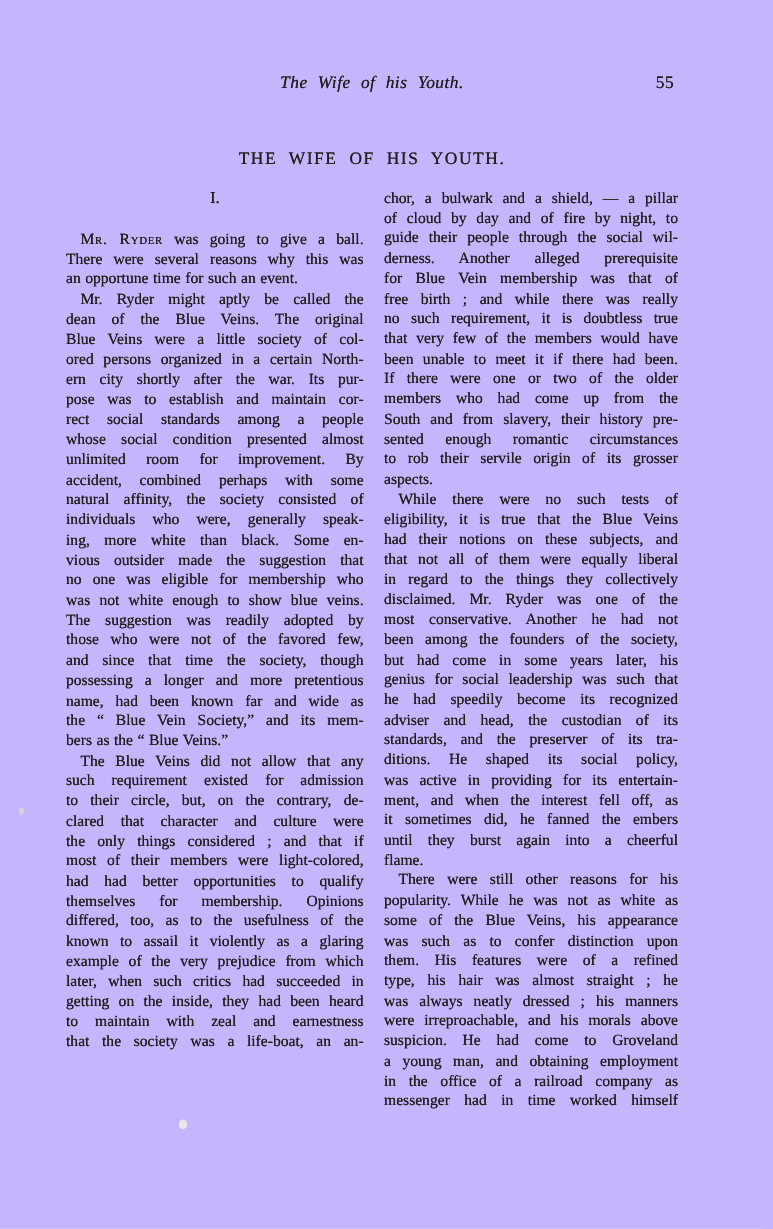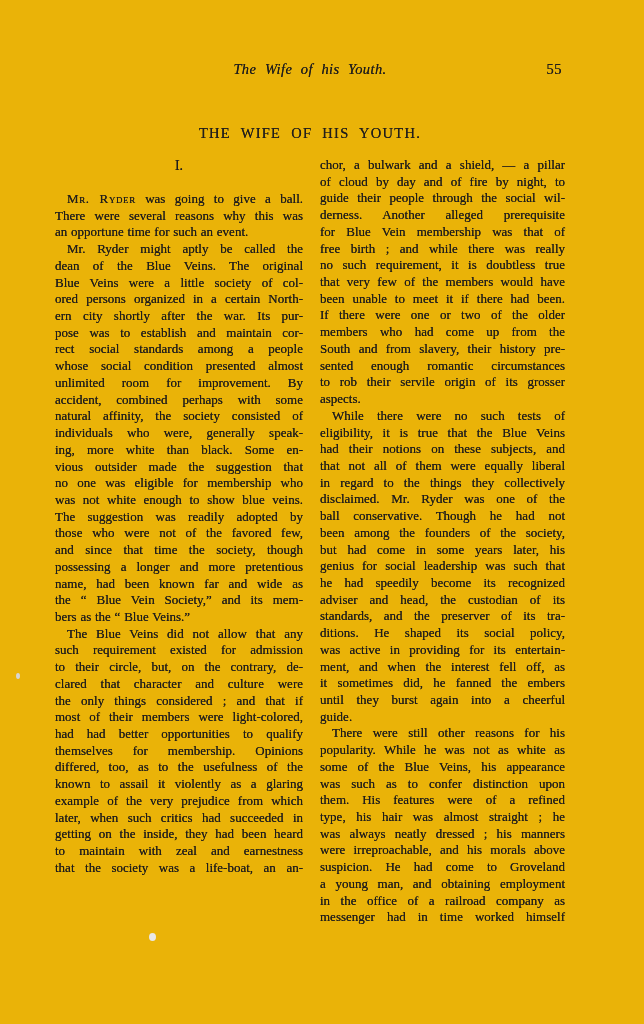--- a/index.html
+++ b/index.html
@@ -4,21 +4,21 @@
 <style>
   html,body{margin:0;padding:0;}
   body{
     width:644px;height:1024px;
     background:#ffffff;
     font-family:"Liberation Serif", serif;
     color:#221f1c;
     position:relative;
     overflow:hidden;
   }
-  .page{position:absolute;inset:0;background:#eab308;}
+  .page{position:absolute;inset:0;background:#c4b5fd;}
   .header{
     position:absolute;left:55px;top:61px;width:510px;height:20px;
     font-size:14.5px;
   }
   .running-title{
     position:absolute;left:0;right:0;text-align:center;
     font-style:italic;
     word-spacing:4.5px;letter-spacing:0.4px;
     text-shadow:0 0 0.35px currentColor;
   }
@@ -126,33 +126,33 @@
       <div class="tl">South and from slavery, their history pre-</div>
       <div class="tl">sented enough romantic circumstances</div>
       <div class="tl">to rob their servile origin of its grosser</div>
       <div class="tl pend">aspects.</div>
       <div class="tl pind">While there were no such tests of</div>
       <div class="tl">eligibility, it is true that the Blue Veins</div>
       <div class="tl">had their notions on these subjects, and</div>
       <div class="tl">that not all of them were equally liberal</div>
       <div class="tl">in regard to the things they collectively</div>
       <div class="tl">disclaimed.  Mr. Ryder was one of the</div>
-      <div class="tl">ball conservative.  Though he had not</div>
+      <div class="tl">most conservative.  Another he had not</div>
       <div class="tl">been among the founders of the society,</div>
       <div class="tl">but had come in some years later, his</div>
       <div class="tl">genius for social leadership was such that</div>
       <div class="tl">he had speedily become its recognized</div>
       <div class="tl">adviser and head, the custodian of its</div>
       <div class="tl">standards, and the preserver of its tra-</div>
       <div class="tl">ditions.  He shaped its social policy,</div>
       <div class="tl">was active in providing for its entertain-</div>
       <div class="tl">ment, and when the interest fell off, as</div>
       <div class="tl">it sometimes did, he fanned the embers</div>
       <div class="tl">until they burst again into a cheerful</div>
-      <div class="tl pend">guide.</div>
+      <div class="tl pend">flame.</div>
       <div class="tl pind">There were still other reasons for his</div>
       <div class="tl">popularity.  While he was not as white as</div>
       <div class="tl">some of the Blue Veins, his appearance</div>
       <div class="tl">was such as to confer distinction upon</div>
       <div class="tl">them.  His features were of a refined</div>
       <div class="tl">type, his hair was almost straight ; he</div>
       <div class="tl">was always neatly dressed ; his manners</div>
       <div class="tl">were irreproachable, and his morals above</div>
       <div class="tl">suspicion.  He had come to Groveland</div>
       <div class="tl">a young man, and obtaining employment</div>

